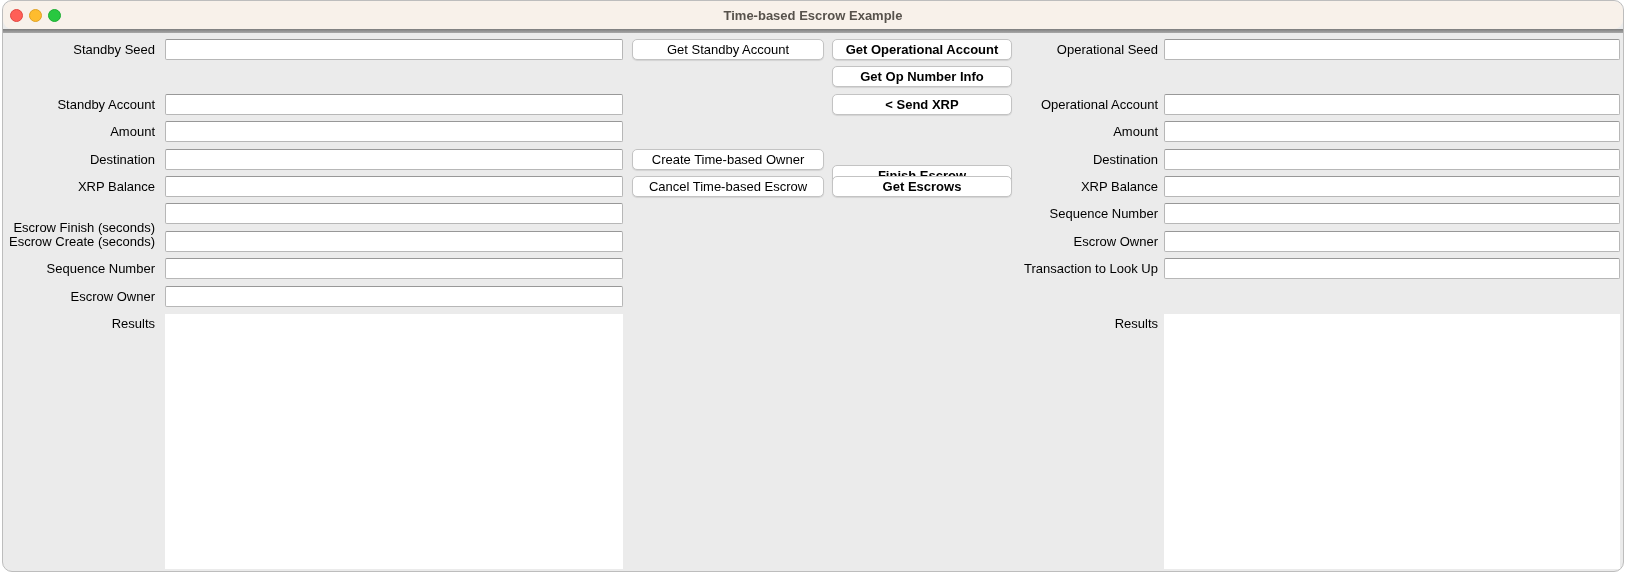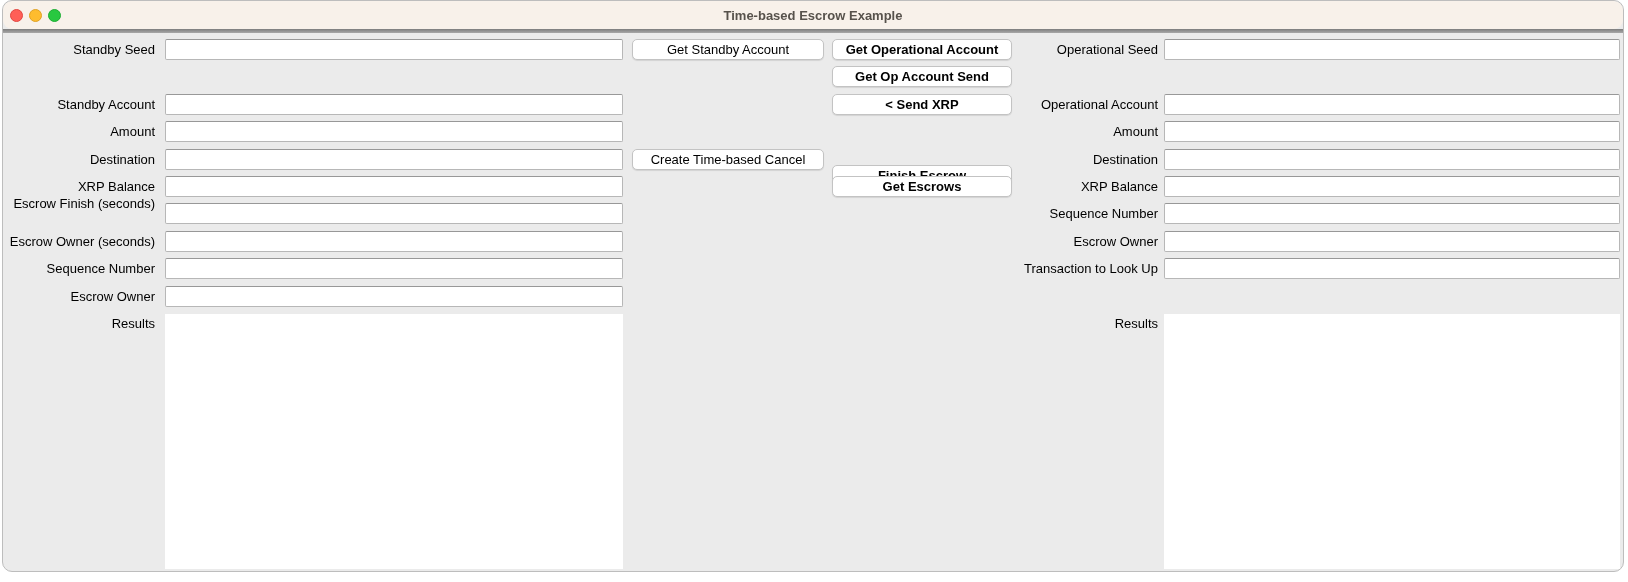--- a/index.html
+++ b/index.html
@@ -64,42 +64,43 @@
     <span class="tl green"></span>
     <div class="title">Time-based Escrow Example</div>
   </div>
   <div class="sep"></div>
 
   <label class="lbl left-lbl" style="top:38px">Standby Seed</label>
   <label class="lbl left-lbl" style="top:93px">Standby Account</label>
   <label class="lbl left-lbl" style="top:120px">Amount</label>
   <label class="lbl left-lbl" style="top:148px">Destination</label>
   <label class="lbl left-lbl" style="top:175px">XRP Balance</label>
-  <label class="lbl left-lbl" style="top:192px">Escrow Finish (seconds)</label>
-  <label class="lbl left-lbl" style="top:230px">Escrow Owner (seconds)</label>
+  <label class="lbl left-lbl" style="top:216px">Escrow Finish (seconds)</label>
+  <label class="lbl left-lbl" style="top:230px">Escrow Create (seconds)</label>
   <label class="lbl left-lbl" style="top:257px">Sequence Number</label>
   <label class="lbl left-lbl" style="top:285px">Escrow Owner</label>
   <label class="lbl left-lbl" style="top:312px">Results</label>
 
   <input class="inp left-inp" style="top: 38px;" value="">
   <input class="inp left-inp" style="top: 93px;" value="">
   <input class="inp left-inp" style="top: 120px;" value="">
   <input class="inp left-inp" style="top: 148px;" value="">
   <input class="inp left-inp" style="top: 175px;" value="">
   <input class="inp left-inp" style="top: 202px;" value="">
   <input class="inp left-inp" style="top: 230px;" value="">
   <input class="inp left-inp" style="top: 257px;" value="">
   <input class="inp left-inp" style="top: 285px;" value="">
   <textarea class="results left-area" style=""></textarea>
 
   <button class="btn col1" style="top:38px">Get Standby Account</button>
-  <button class="btn col1" style="top:148px">Create Time-based Cancel</button>
+  <button class="btn col1" style="top:148px">Create Time-based Owner</button>
+  <button class="btn col1" style="top:175px">Cancel Time-based Escrow</button>
 
   <button class="btn col2" style="top:38px">Get Operational Account</button>
-  <button class="btn col2" style="top:65px">Get Op Account Send</button>
+  <button class="btn col2" style="top:65px">Get Op Number Info</button>
   <button class="btn col2" style="top:93px">&lt; Send XRP</button>
   <button class="btn col2" style="top:164px">Finish Escrow</button>
   <button class="btn col2" style="top:175px">Get Escrows</button>
 
   <label class="lbl right-lbl" style="top:38px">Operational Seed</label>
   <label class="lbl right-lbl" style="top:93px">Operational Account</label>
   <label class="lbl right-lbl" style="top:120px">Amount</label>
   <label class="lbl right-lbl" style="top:148px">Destination</label>
   <label class="lbl right-lbl" style="top:175px">XRP Balance</label>
   <label class="lbl right-lbl" style="top:202px">Sequence Number</label>

